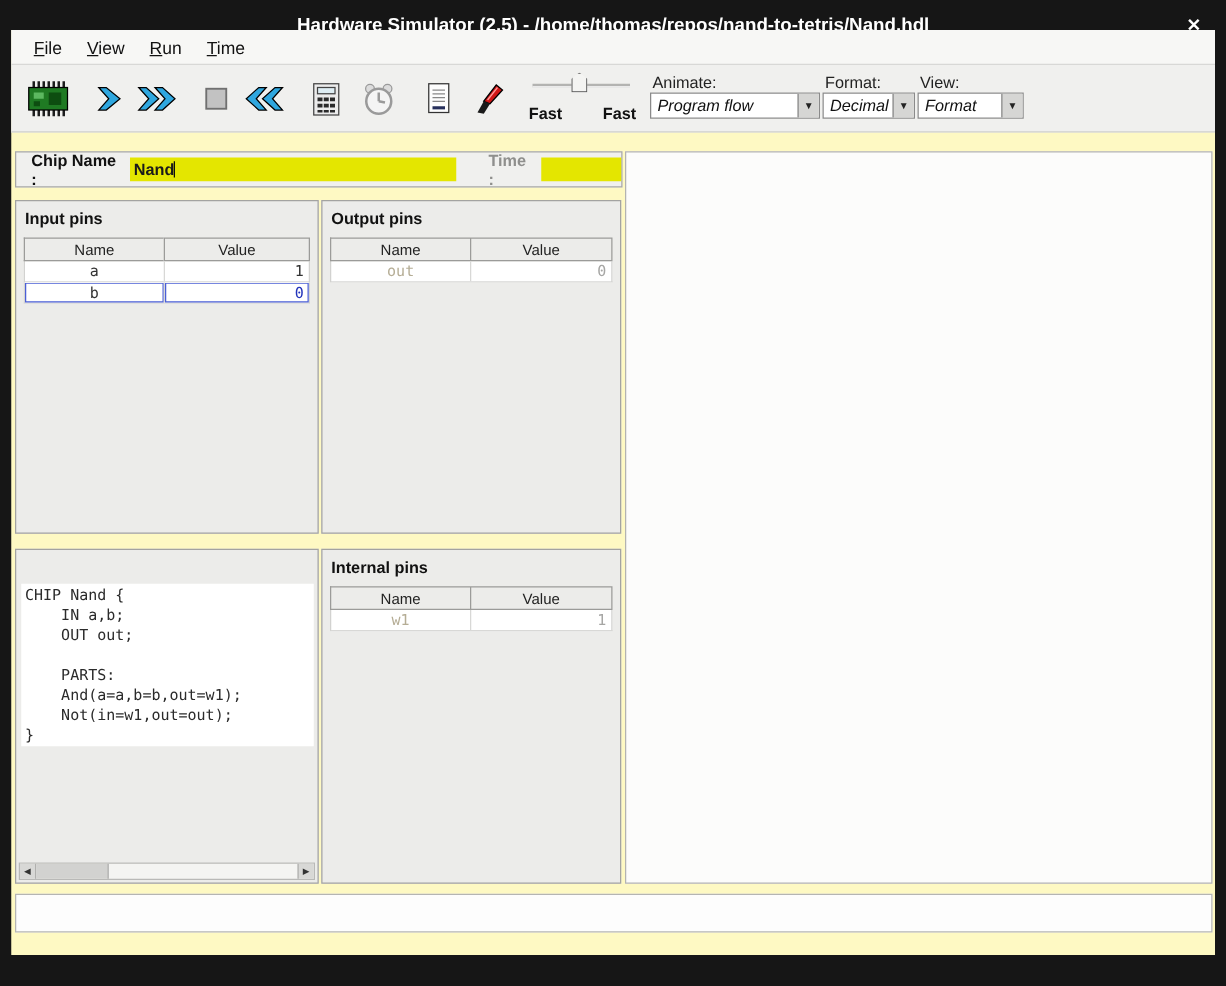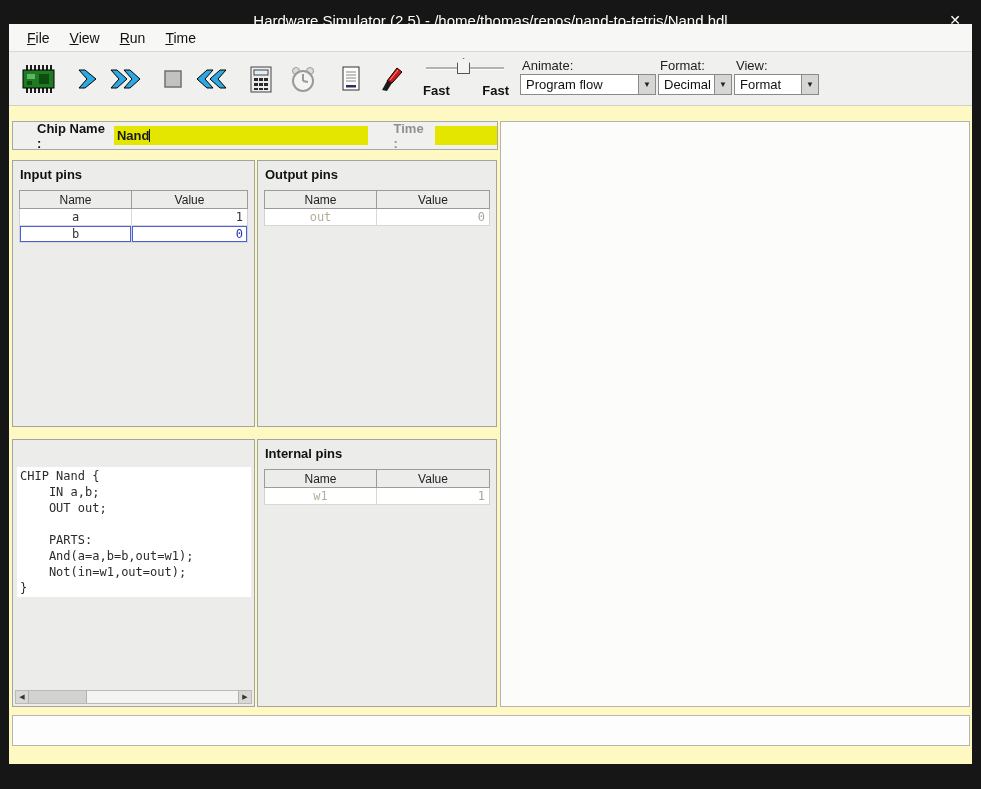--- a/index.html
+++ b/index.html
@@ -7,21 +7,21 @@
   body {
     position: relative;
     background: #161616;
     font-family: "Liberation Sans", sans-serif;
     overflow: hidden;
   }
   
   .titlebar {
     position: absolute; left: 0; top: 0; width: 981px; height: 40px;
     display: flex; align-items: center; justify-content: center;
-    color: #ffffff; font-weight: normal; font-size: 15px;
+    color: #ffffff; font-weight: bold; font-size: 15px;
   }
   .close-x {
     position: absolute; right: 20px; top: 50%; transform: translateY(-50%);
     color: #fff; font-size: 14px; cursor: pointer;
   }
   .content {
     position: absolute; left: 9px; top: 24px; width: 963px; height: 740px;
     background: #fef9c3;
   }
   
@@ -57,32 +57,32 @@
   }
   .slider-label { position: absolute; bottom: 4px; font-size: 13px; font-weight: bold; color: #111; }
   .slider-label.slow { left: 2px; }
   .slider-label.fast { right: 0; }
   .combo-label { position: absolute; top: 6px; font-size: 13px; color: #222; }
   .combo {
     position: absolute; top: 22px; height: 21px;
     border: 1px solid #8a8a8a; background: #fff;
     display: flex; align-items: stretch; font-size: 13px; cursor: pointer;
   }
-  .combo-text { flex: 1; padding: 2px 4px 0 5px; white-space: nowrap; overflow: hidden; color: #111; }
+  .combo-text { flex: 1; padding: 2px 4px 0 5px; white-space: nowrap; overflow: hidden; color: #111; font-style: italic; }
   .combo-btn {
     width: 17px; background: #d6d6d4; border-left: 1px solid #8a8a8a;
     display: flex; align-items: center; justify-content: center;
     font-size: 8px; color: #222;
   }
   
   .chip-row {
     position: absolute; left: 3px; top: 97px; width: 486px; height: 29px;
     border: 1px solid #a8a8a6; display: flex; align-items: center; background: #f0f0ee;
   }
-  .chip-label { font-weight: bold; font-size: 13px; color: #111; margin-left: 24px; }
+  .chip-label { font-weight: bold; font-size: 13px; color: #111; margin-left: 12px; }
   .time-label { font-weight: bold; font-size: 13px; color: #8f8f8d; margin-left: 26px; }
   .yellow-field {
     height: 19px; background: #e4e600; margin-left: 6px;
     font-size: 13px; color: #1a1a1a; padding: 2px 0 0 3px;
     white-space: nowrap; overflow: hidden; cursor: text;
   }
   .yellow-field.name { width: 271px; font-weight: bold; }
   .yellow-field.time { width: 66px; }
   .caret { display: inline-block; width: 1px; height: 13px; background: #111; vertical-align: -2px; }
   

